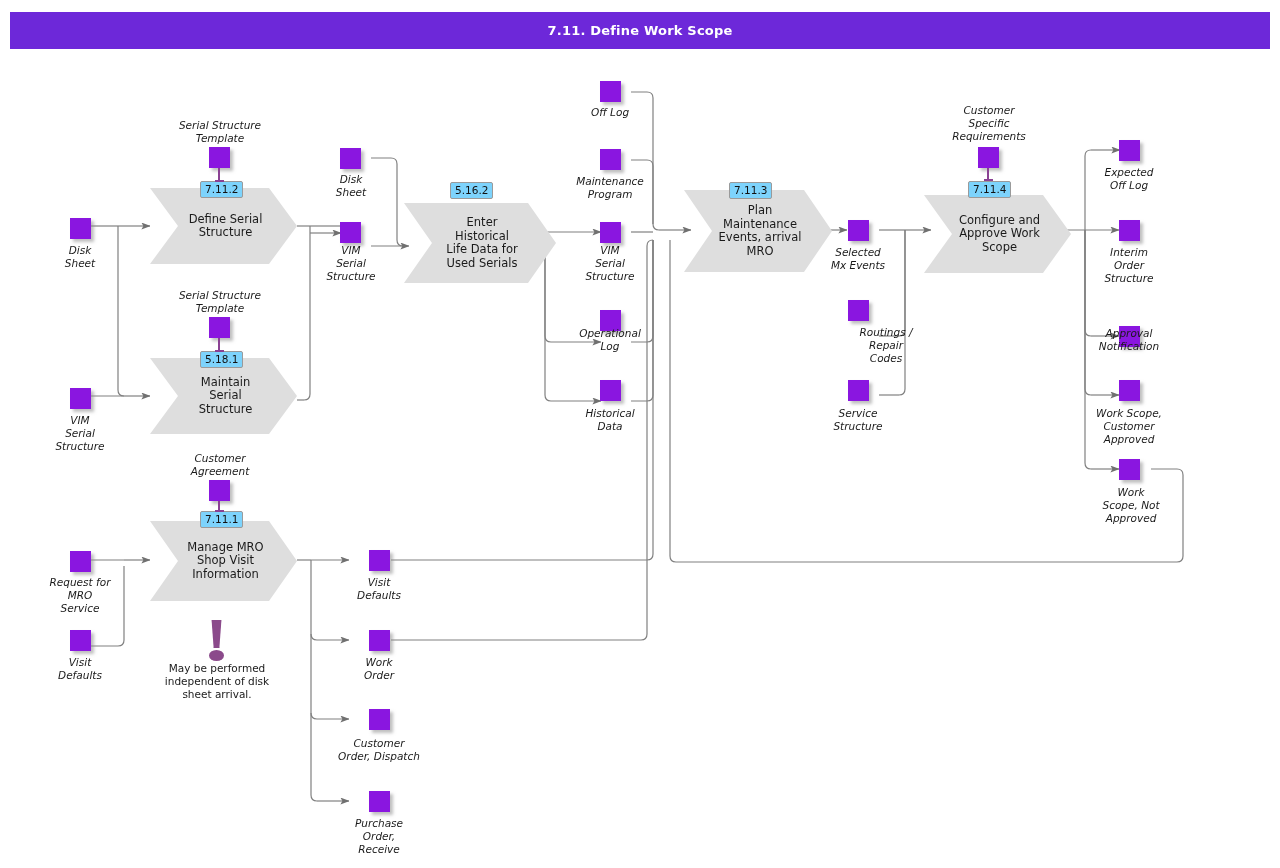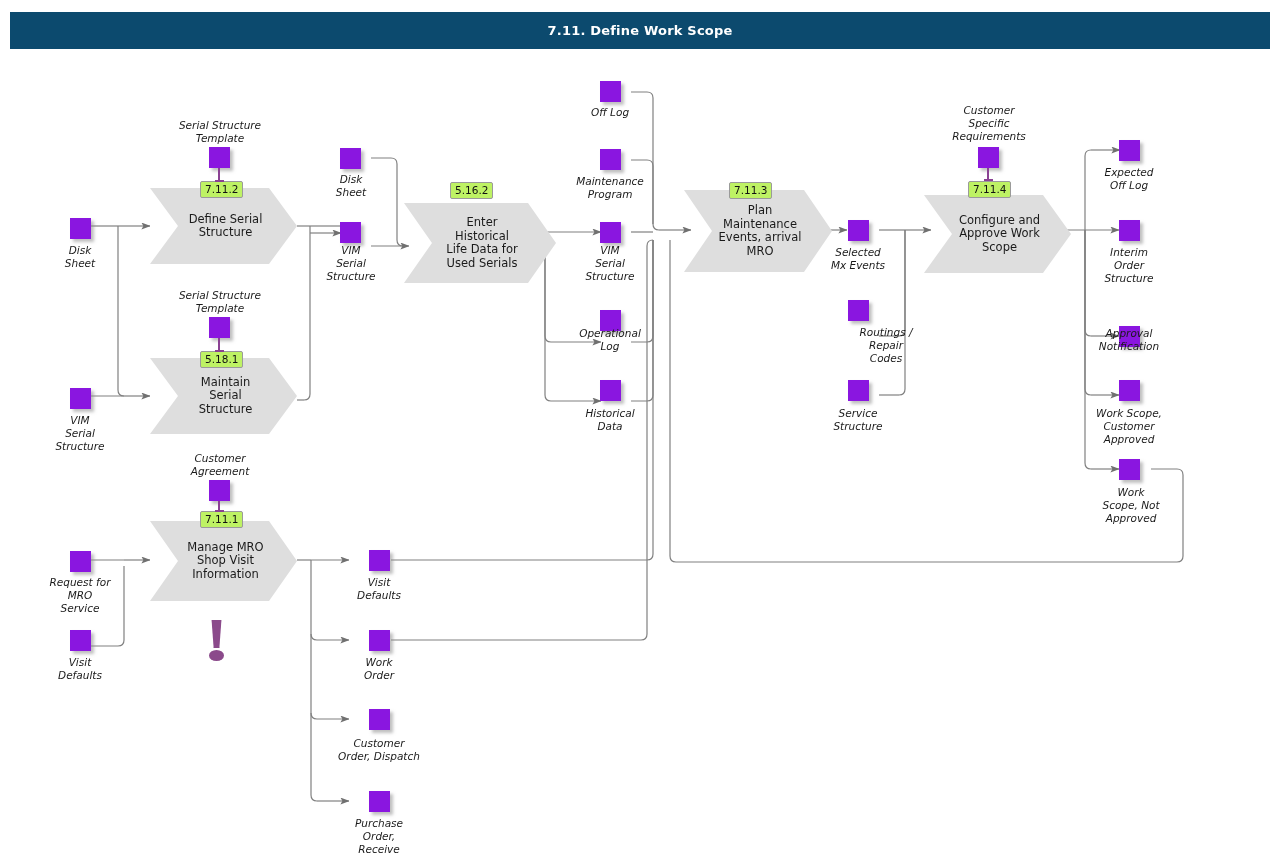--- a/index.html
+++ b/index.html
@@ -14,21 +14,21 @@
     width: 1280px;
     height: 868px;
     background: #ffffff;
     overflow: hidden;
   }
   
   #title-bar {
     position: absolute;
     left: 10px; top: 12px;
     width: 1260px; height: 37px;
-    background: #0c4a6e;
+    background: #6d28d9;
     display: flex; align-items: center; justify-content: center;
   }
   #title-bar .title-text {
     color: #ffffff;
     font-size: 13px;
     font-weight: bold;
     letter-spacing: 0.2px;
     font-family: "DejaVu Sans", "Liberation Sans", sans-serif;
   }
   
@@ -51,21 +51,21 @@
     clip-path: polygon(0 0, calc(100% - 28px) 0, 100% 50%, calc(100% - 28px) 100%, 0 100%, 28px 50%);
     filter: drop-shadow(3px 3px 2px rgba(120,120,120,0.45));
   }
   .proc .proc-label {
     padding: 0 30px 0 34px;
     white-space: pre-line;
   }
   
   .badge {
     position: absolute;
-    background: #bef264;
+    background: #7dd3fc;
     border: 1px solid #9a9a9a;
     border-radius: 2px;
     font-size: 10.5px;
     line-height: 12px;
     color: #111;
     padding: 1px 4px 2px 4px;
     white-space: nowrap;
     text-align: center;
     font-family: "DejaVu Sans", "Liberation Sans", sans-serif;
   }
@@ -377,14 +377,17 @@
   <div class="cap" style="left:312px; top:737px; width:134px;">Customer
 Order, Dispatch</div>
 
   <div class="obj" style="left:369px; top:791px;"></div>
   <div class="cap" style="left:328px; top:817px; width:102px;">Purchase
 Order,
 Receive</div>
 
   <div class="excl-bar" style="left:210px; top:620px; width:13px; height:28px;"></div>
   <div class="excl-dot" style="left:209px; top:650px; width:15px; height:11px;"></div>
+  <div class="note-text" style="left:147px; top:662px; width:140px;">May be performed
+independent of disk
+sheet arrival.</div>
 
 </div>
 
 </body></html>

